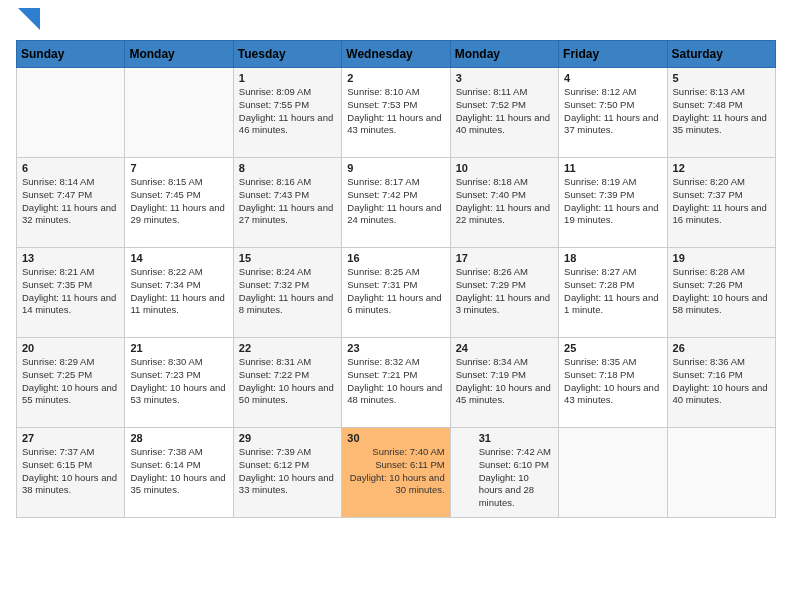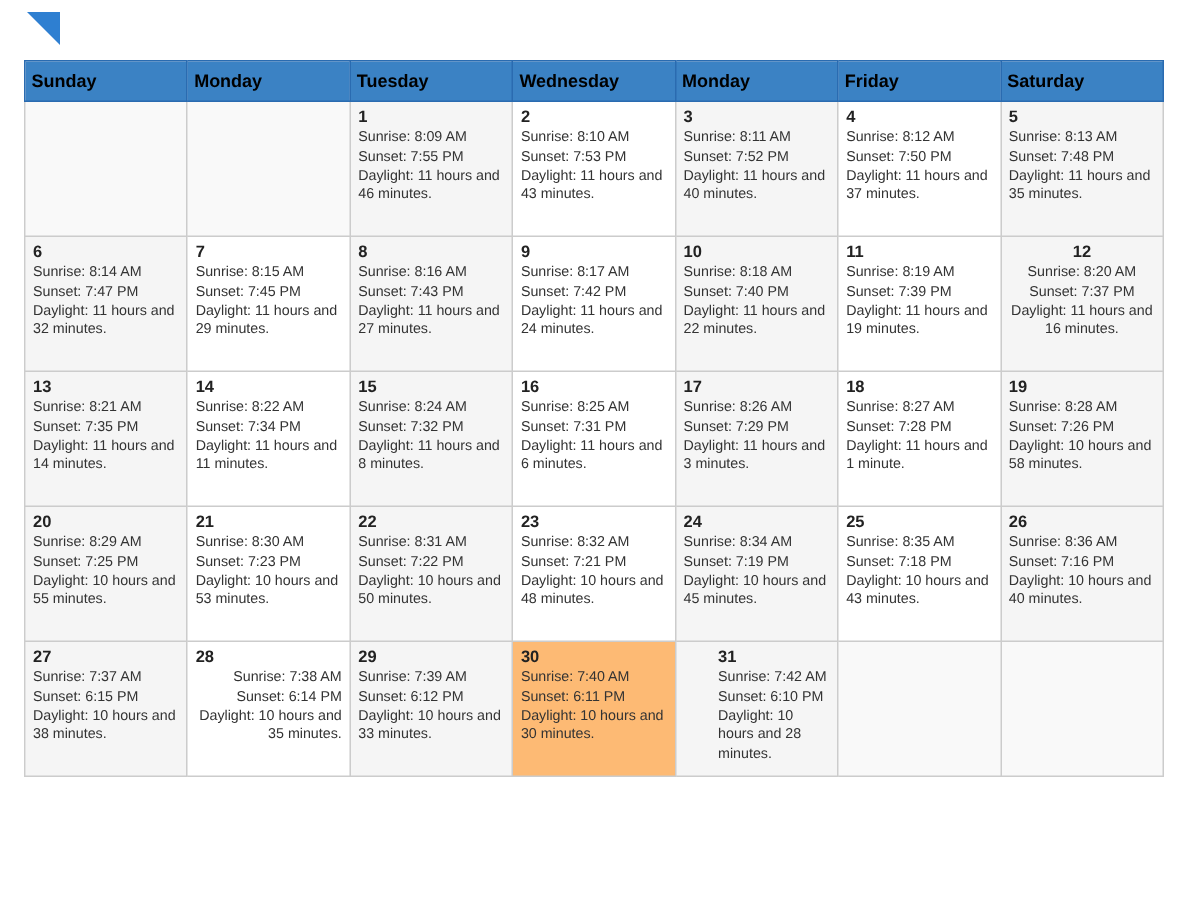--- a/index.html
+++ b/index.html
@@ -179,21 +179,21 @@
           <div class="day-info" style="white-space: pre-line;">Sunrise: 8:18 AM
 Sunset: 7:40 PM
 Daylight: 11 hours and 22 minutes.</div>
         </td>
         <td style="background: rgb(255, 255, 255);">
           <span class="day-num">11</span>
           <div class="day-info" style="white-space: pre-line;">Sunrise: 8:19 AM
 Sunset: 7:39 PM
 Daylight: 11 hours and 19 minutes.</div>
         </td>
-        <td style="background: rgb(245, 245, 245); text-align: center;">
+        <td style="background: rgb(245, 245, 245);">
           <span class="day-num">12</span>
           <div class="day-info" style="white-space: pre-line;">Sunrise: 8:20 AM
 Sunset: 7:37 PM
 Daylight: 11 hours and 16 minutes.</div>
         </td>
       </tr>
       <tr>
         <td style="background: rgb(245, 245, 245);">
           <span class="day-num">13</span>
           <div class="day-info" style="white-space: pre-line;">Sunrise: 8:21 AM
@@ -283,33 +283,33 @@
       </tr>
       <tr>
         <td style="background: rgb(245, 245, 245);">
           <span class="day-num">27</span>
           <div class="day-info" style="white-space: pre-line;">Sunrise: 7:37 AM
 Sunset: 6:15 PM
 Daylight: 10 hours and 38 minutes.</div>
         </td>
         <td style="background: rgb(255, 255, 255);">
           <span class="day-num">28</span>
-          <div class="day-info" style="white-space: pre-line; text-align: right;">Sunrise: 7:38 AM
+          <div class="day-info" style="white-space: pre-line;">Sunrise: 7:38 AM
 Sunset: 6:14 PM
 Daylight: 10 hours and 35 minutes.</div>
         </td>
         <td style="background: rgb(245, 245, 245);">
           <span class="day-num">29</span>
           <div class="day-info" style="white-space: pre-line;">Sunrise: 7:39 AM
 Sunset: 6:12 PM
 Daylight: 10 hours and 33 minutes.</div>
         </td>
         <td style="background: #fdba74;">
           <span class="day-num">30</span>
-          <div class="day-info" style="white-space: pre-line;">Sunrise: 7:40 AM
+          <div class="day-info" style="white-space: pre-line; text-align: right;">Sunrise: 7:40 AM
 Sunset: 6:11 PM
 Daylight: 10 hours and 30 minutes.</div>
         </td>
         <td style="background: rgb(245, 245, 245); padding-left: 28px;">
           <span class="day-num">31</span>
           <div class="day-info" style="white-space: pre-line;">Sunrise: 7:42 AM
 Sunset: 6:10 PM
 Daylight: 10 hours and 28 minutes.</div>
         </td>
         <td class="empty" style="background: rgb(255, 255, 255);"></td>

